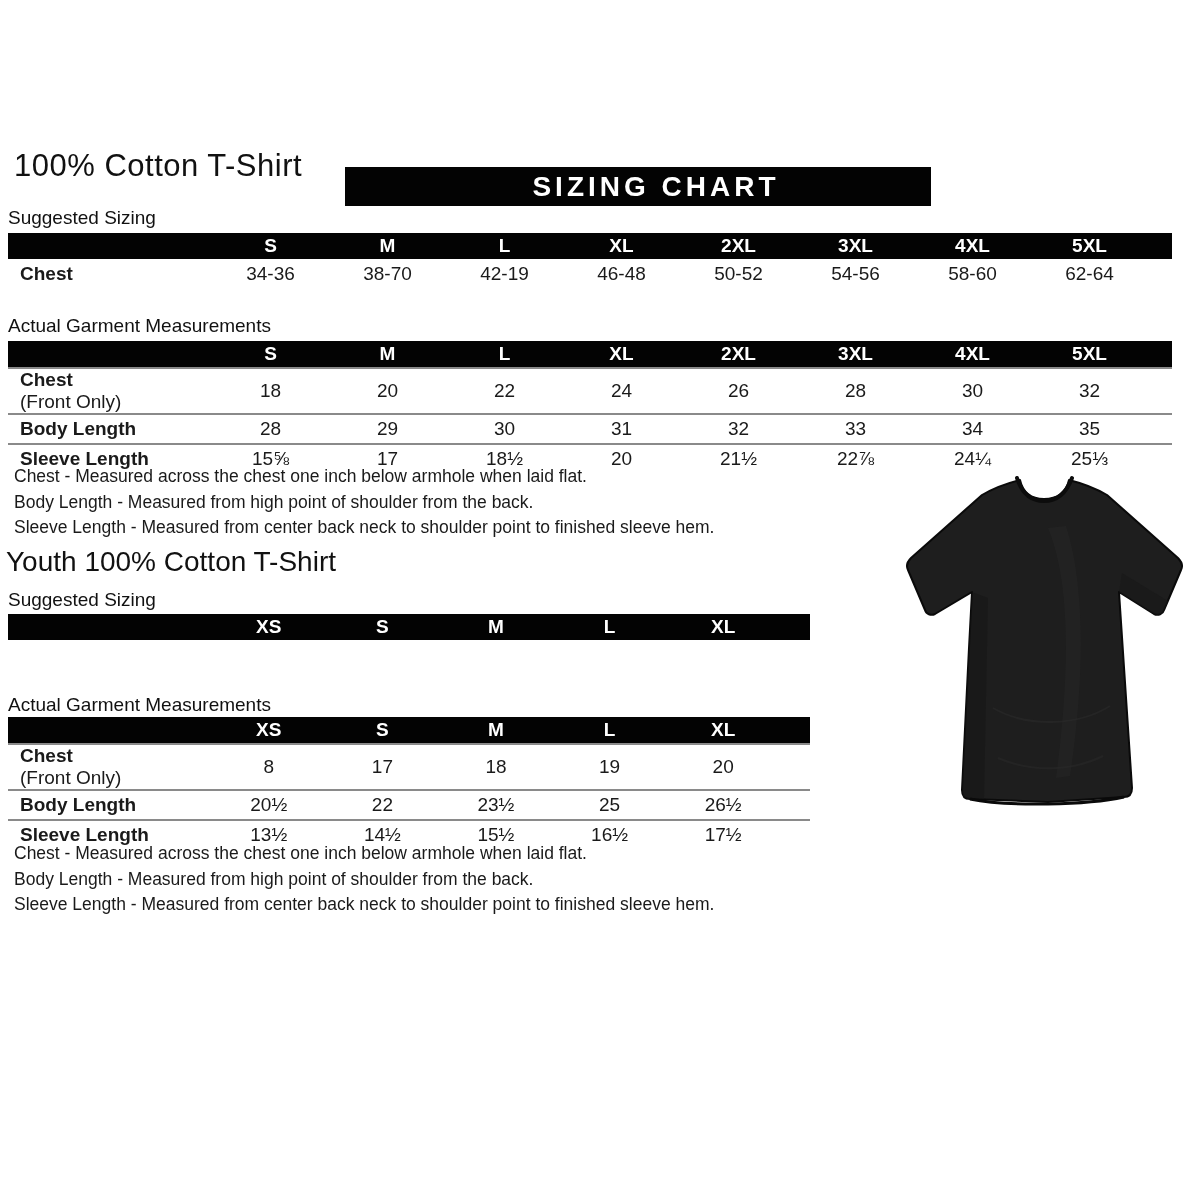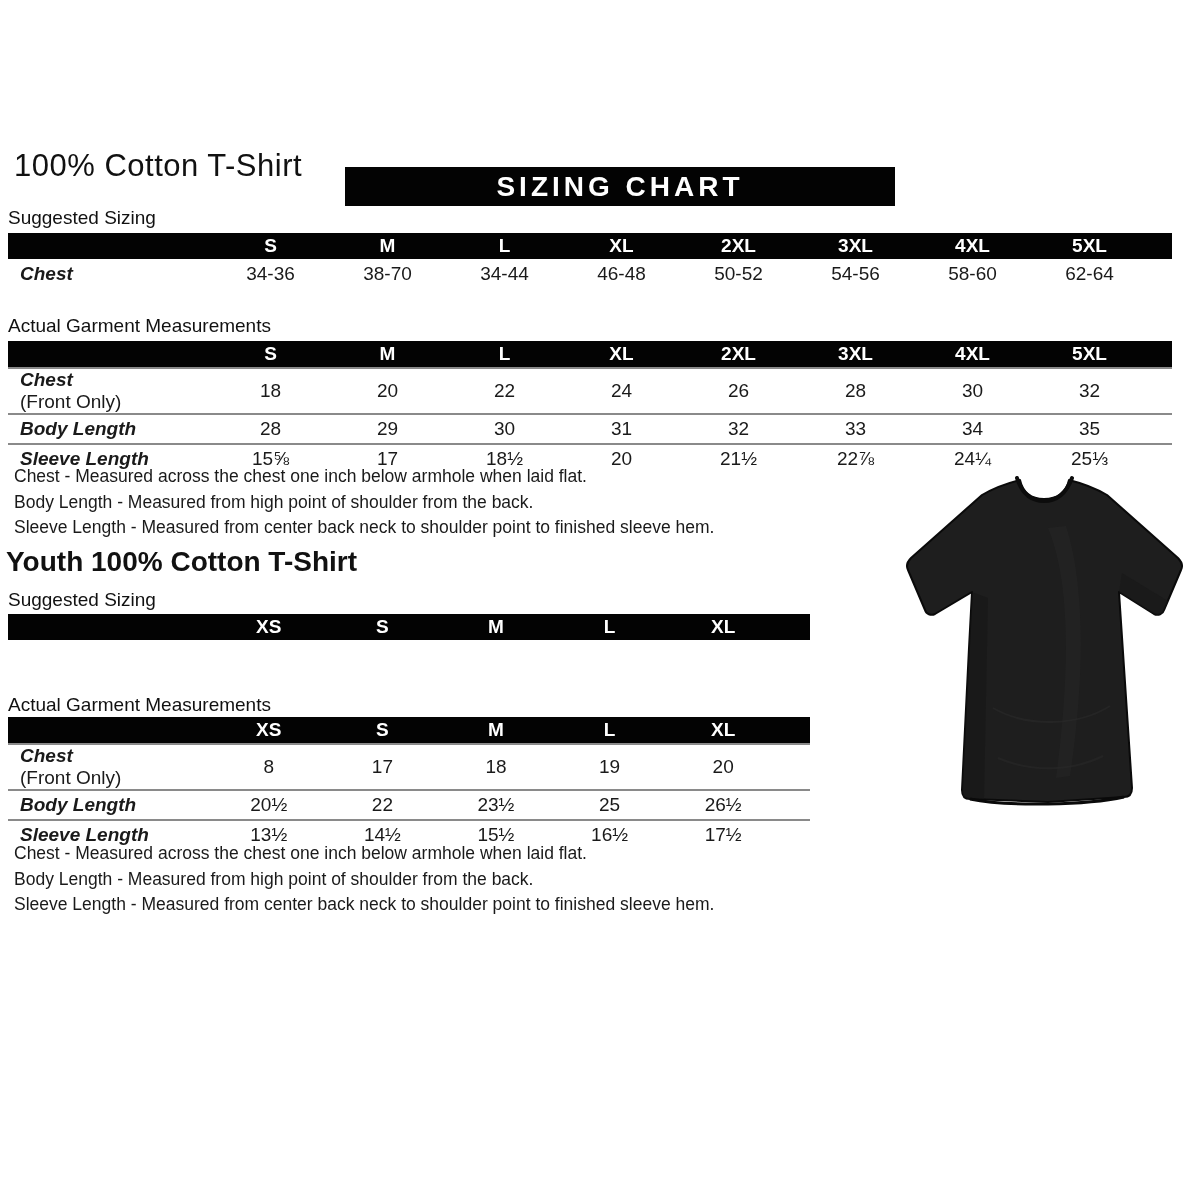--- a/index.html
+++ b/index.html
@@ -11,26 +11,26 @@
     color:#000;
     overflow:hidden;
   }
   .abs{position:absolute;}
   .main-title{
     left:14px;top:148px;
     font-size:31px;font-weight:400;letter-spacing:0.5px;color:#111;
   }
   .youth-title{
     left:6px;top:546px;
-    font-size:28px;font-weight:700;color:#111;
+    font-size:28px;font-weight:400;color:#111;
   }
   .banner{
     left:345px;top:167px;width:550px;height:39px;
     background:#030303;
-    display:flex;align-items:center;justify-content:center;
+    display:flex;align-items:center;justify-content:center;padding-left:36px;
   }
   .banner span{
     color:#fff;font-size:28px;font-weight:700;letter-spacing:4px;
   }
   .sec-label{
     font-size:19px;color:#111;
     border-bottom:1px solid #9a9a9a;
     padding-bottom:17px;
   }
   
@@ -42,21 +42,21 @@
     display:table-cell;vertical-align:middle;text-align:center;
     font-size:19px;color:#1a1a1a;
   }
   .thead .tcell{
     background:#030303;color:#ffffff;font-weight:700;
     height:26px;font-size:19px;
   }
   .label-cell{width:192px;text-align:left;padding-left:12px;}
   .spacer-cell{width:24px;}
   .youth .spacer-cell{width:30px;}
-  .lab-b{font-weight:700;font-style:italic;}
+  .lab-b{font-weight:700;}
   .lab-s{font-weight:400;}
   .suggested .tbody-row .tcell{height:30px;}
   .with-sep .tbody-row .tcell{height:28px;border-top:2px solid #8a8a8a;}
   
   .notes{font-size:17.5px;line-height:25.5px;color:#1a1a1a;}
   .notes div{white-space:nowrap;}
   
   .tshirt{left:898px;top:468px;width:292px;height:345px;}
 </style>
 </head>
@@ -83,21 +83,21 @@
         <div class="tcell">4XL</div>
         <div class="tcell">5XL</div>
         <div class="tcell spacer-cell"></div>
       </div>
       <div class="trow tbody-row">
         <div class="tcell label-cell">
           <div class="lab-b">Chest</div>
         </div>
         <div class="tcell">34-36</div>
         <div class="tcell">38-70</div>
-        <div class="tcell">34-44</div>
+        <div class="tcell">42-19</div>
         <div class="tcell">46-48</div>
         <div class="tcell">50-52</div>
         <div class="tcell">54-56</div>
         <div class="tcell">58-60</div>
         <div class="tcell">62-64</div>
         <div class="tcell spacer-cell"></div>
       </div>
     </div>
 
   <div class="abs sec-label" style="left:8px;top:315px;width:1163px;">Actual Garment Measurements</div>

